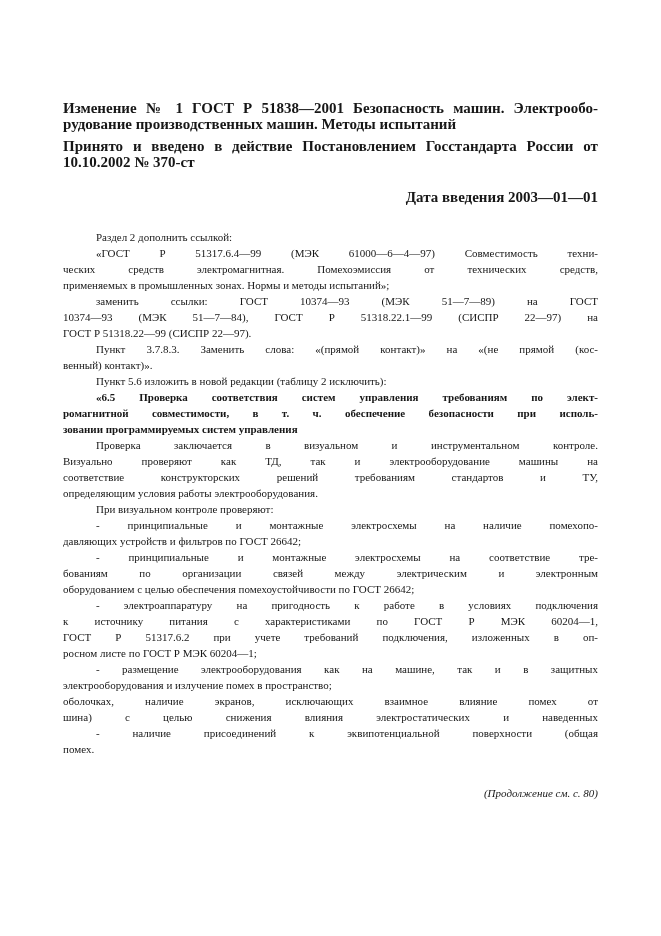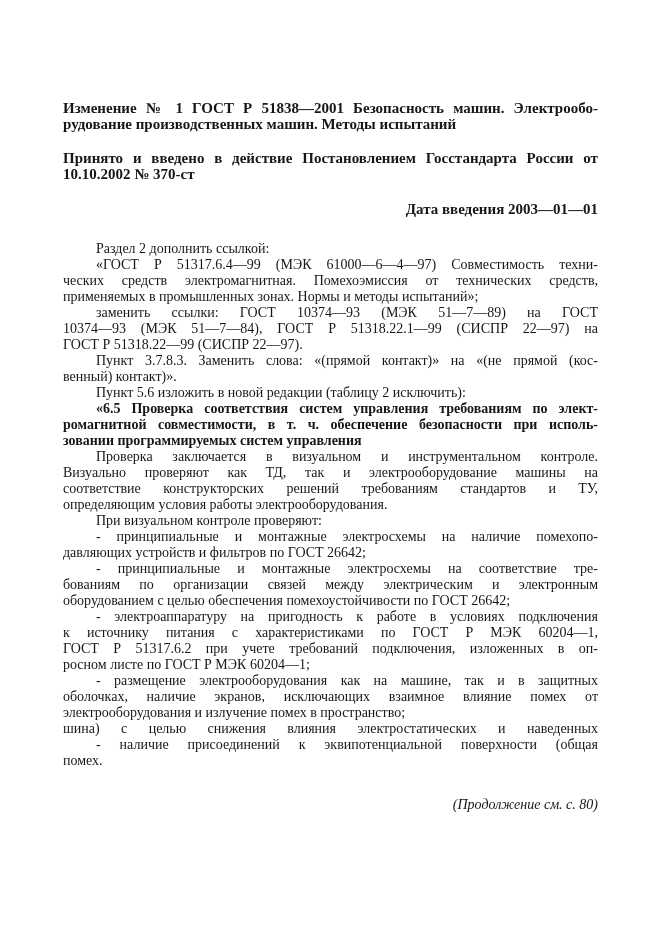--- a/index.html
+++ b/index.html
@@ -15,35 +15,35 @@
     position: relative;
     overflow: hidden;
   }
   .page {
     position: absolute;
     left: 63px;
     top: 100px;
     width: 535px;
   }
   .line {
-    font-size: 14px;
+    font-size: 11px;
     line-height: 16px;
     white-space: nowrap;
   }
   
   .jl {
     white-space: normal;
     text-align: justify;
     text-align-last: justify;
   }
   .hdr .line {
     font-size: 15px;
     font-weight: bold;
   }
-  .adoption { margin-top: 18px; }
+  .adoption { margin-top: 6px; }
   .date {
     margin-top: 19px;
     font-size: 15px;
     font-weight: bold;
     text-align: right;
   }
   .body { margin-top: 24px; }
   .para .line.first { padding-left: 33px; }
   .para.bold .line { font-weight: bold; }
   .note {
@@ -114,22 +114,22 @@
         <div class="line">оборудованием с целью обеспечения помехоустойчивости по ГОСТ 26642;</div>
       </div>
       <div class="para regular">
         <div class="line first jl">- электроаппаратуру на пригодность к работе в условиях подключения</div>
         <div class="line jl">к источнику питания с характеристиками по ГОСТ Р МЭК 60204—1,</div>
         <div class="line jl">ГОСТ Р 51317.6.2 при учете требований подключения, изложенных в оп-</div>
         <div class="line">росном листе по ГОСТ Р МЭК 60204—1;</div>
       </div>
       <div class="para regular">
         <div class="line first jl">- размещение электрооборудования как на машине, так и в защитных</div>
+        <div class="line">электрооборудования и излучение помех в пространство;</div>
         <div class="line jl">оболочках, наличие экранов, исключающих взаимное влияние помех от</div>
-        <div class="line">электрооборудования и излучение помех в пространство;</div>
       </div>
       <div class="para regular">
         <div class="line jl">шина) с целью снижения влияния электростатических и наведенных</div>
         <div class="line first jl">- наличие присоединений к эквипотенциальной поверхности (общая</div>
         <div class="line">помех.</div>
       </div>
     </div>
 
   <div class="line note">(Продолжение см. с. 80)</div>
 

